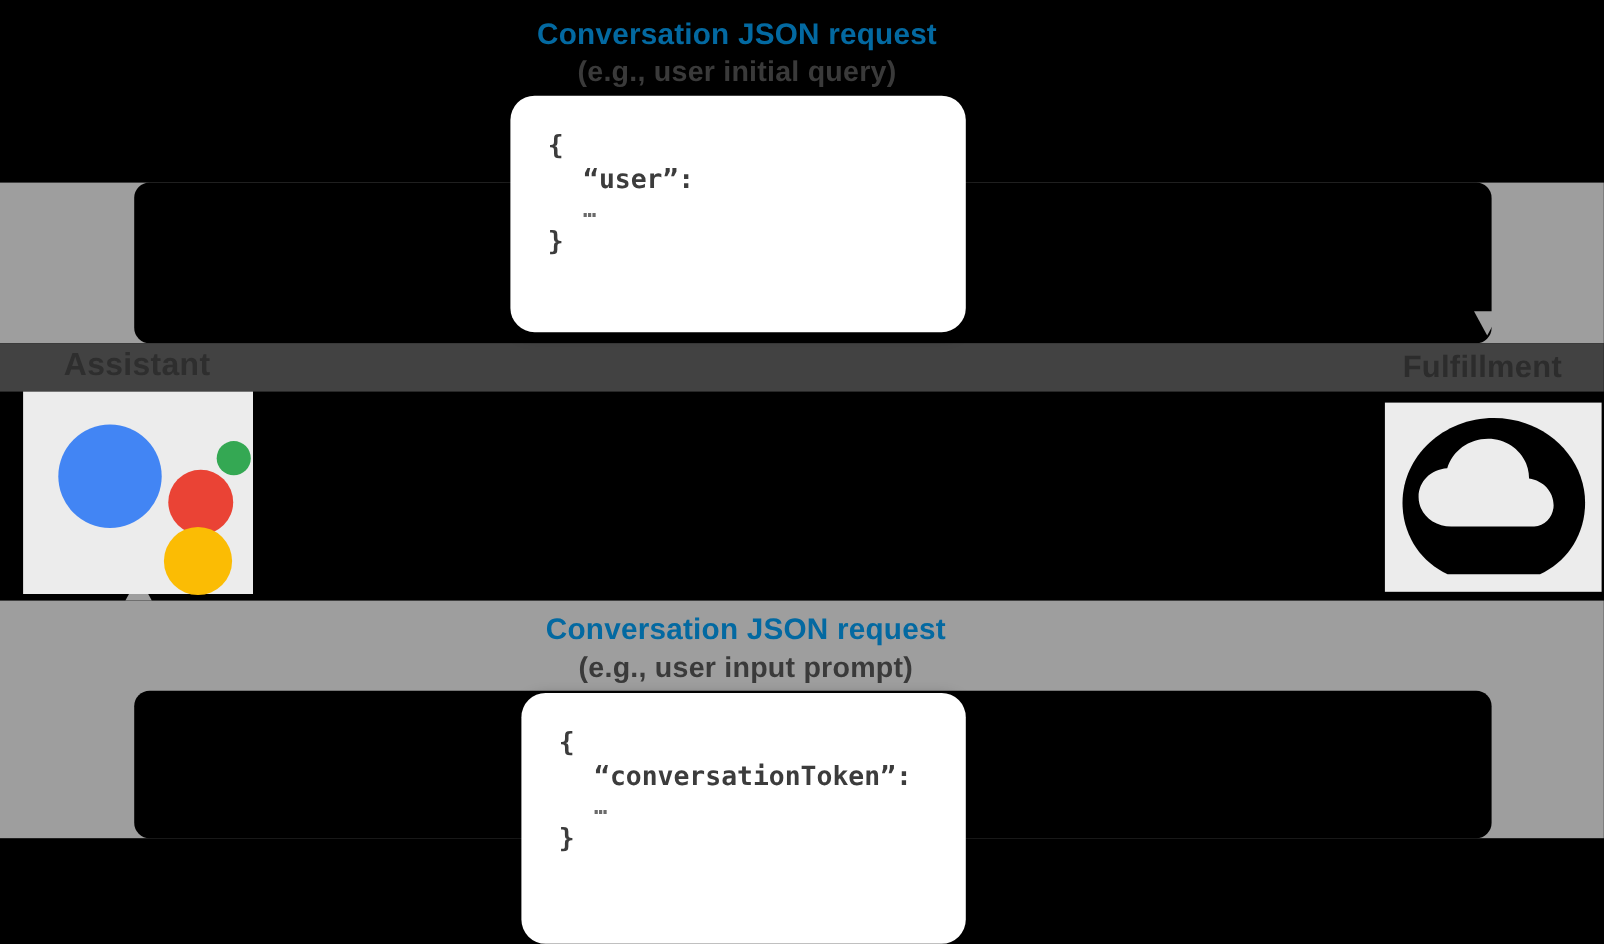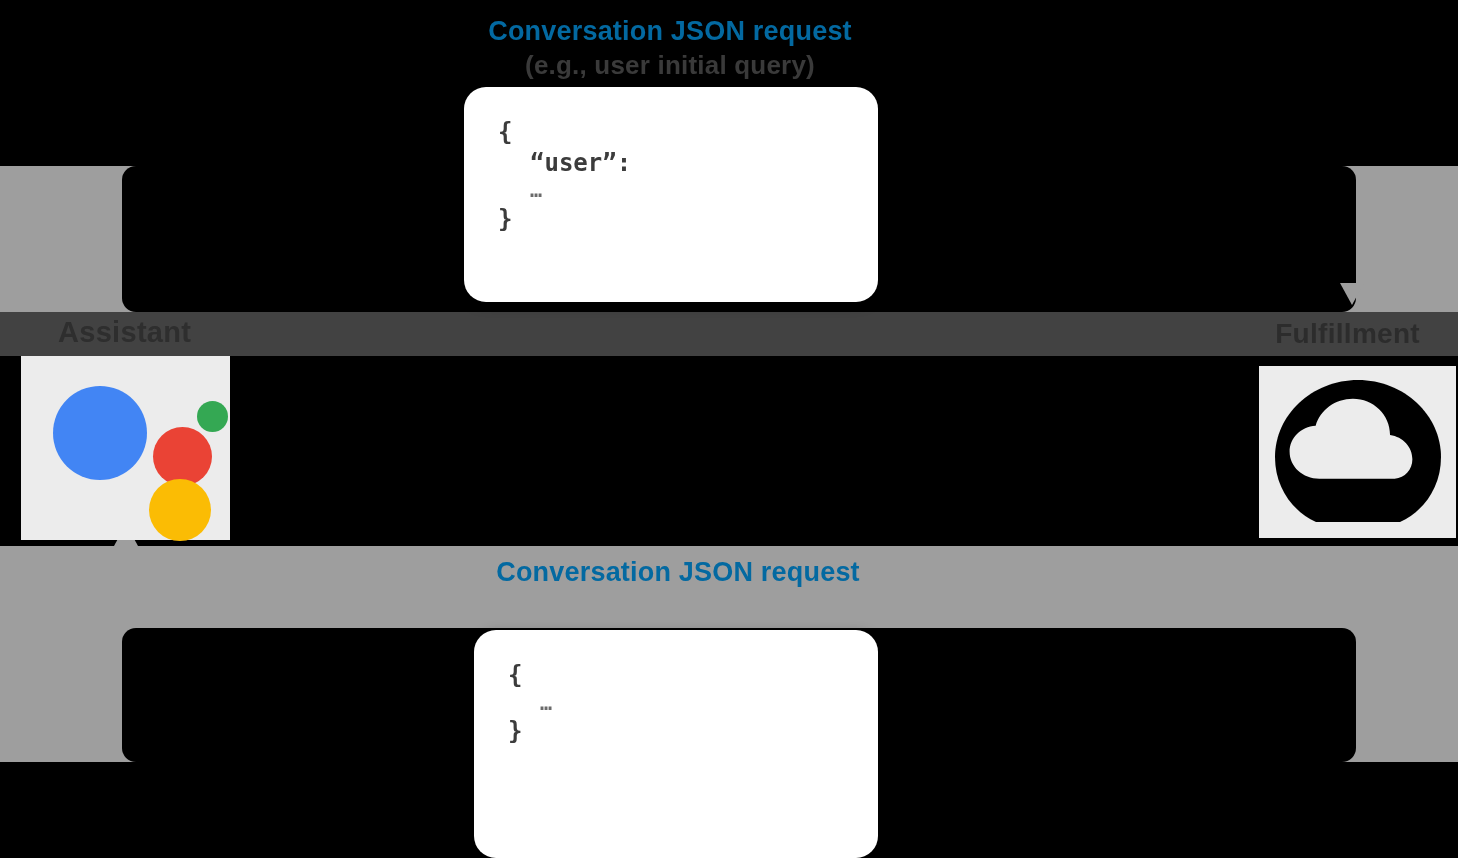--- a/index.html
+++ b/index.html
@@ -255,21 +255,23 @@
                C 156 73 166 84 166 97 C 166 108 158 117 147 118 Z" fill="#ececec" transform="translate(-14,-8) scale(0.93)"></path>
     </svg>
   </div>
 
   <div class="band" id="band-response"></div>
   <div class="band-cutout" id="cutout-response"></div>
   <div class="arrowhead" id="arrowhead-response"></div>
 
   <div class="flow-label" id="label-response">
     <span class="l1">Conversation JSON request</span>
+    <span class="l2">(e.g., user input prompt)</span>
   </div>
 
   <div class="json-card" id="card-response">
     <span class="json-line">{</span>
+    <span class="json-line json-indent">“conversationToken”:</span>
     <span class="json-line json-ellipsis">…</span>
     <span class="json-line">}</span>
   </div>
 
 </div>
 
 </body></html>

